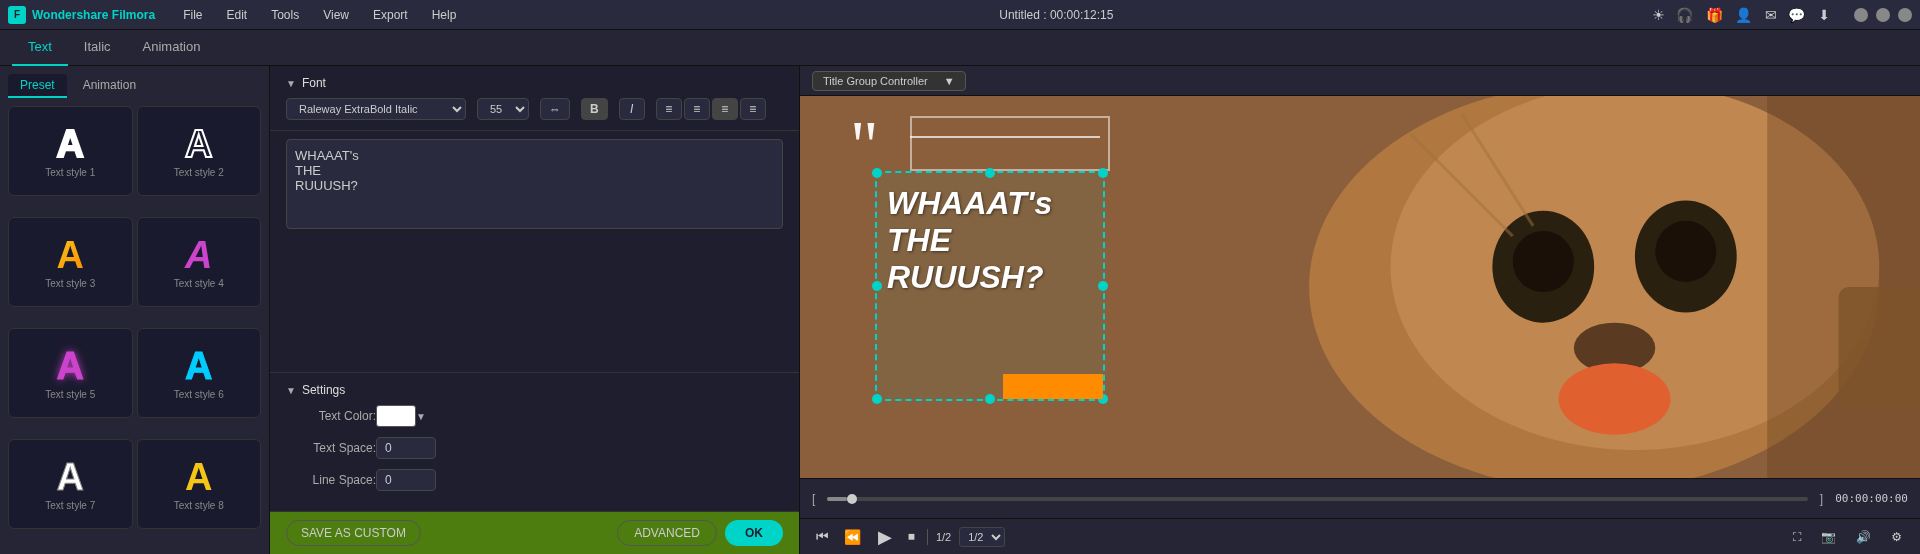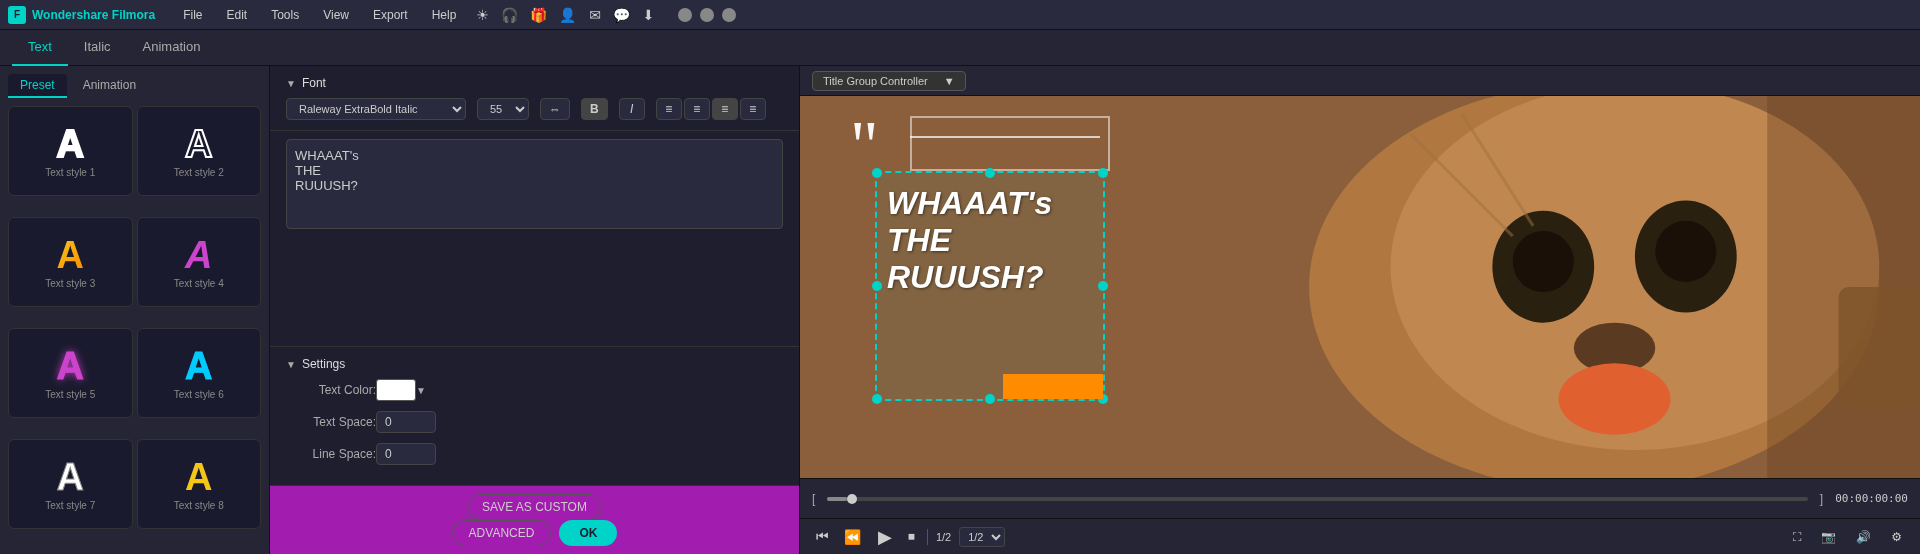--- a/index.html
+++ b/index.html
@@ -71,21 +71,21 @@
     .text-area { width: 100%; height: 90px; background: #2a2a3e; border: 1px solid #444; color: #ccc; padding: 8px; font-size: 13px; resize: none; border-radius: 4px; font-family: inherit; }
 
     .settings-section { padding: 10px 16px; border-top: 1px solid #333; }
     .setting-row { display: flex; align-items: center; margin-bottom: 10px; gap: 0; }
     .setting-label { width: 90px; color: #aaa; font-size: 12px; text-align: right; }
     .color-swatch { width: 40px; height: 22px; background: #fff; border-radius: 3px; border: 1px solid #555; cursor: pointer; }
     .color-arrow { color: #aaa; font-size: 10px; cursor: pointer; }
     .setting-value { background: #2a2a3e; border: 1px solid #444; color: #ccc; padding: 3px 8px; border-radius: 4px; width: 60px; font-size: 12px; }
 
     
-    .bottom-bar { display: flex; justify-content: space-between; align-items: center; padding: 8px 16px; border-top: 1px solid #333; background: #a21caf; flex-direction: column; }
+    .bottom-bar { display: flex; justify-content: space-between; align-items: center; padding: 8px 16px; border-top: 1px solid #333; background: #4d7c0f; }
     .btn-save { background: transparent; border: 1px solid #555; color: #ccc; padding: 5px 14px; border-radius: 16px; cursor: pointer; font-size: 12px; }
     .btn-group { display: flex; gap: 8px; }
     .btn-advanced { background: transparent; border: 1px solid #555; color: #ccc; padding: 5px 16px; border-radius: 16px; cursor: pointer; font-size: 12px; }
     .btn-ok { background: #00d4c8; border: none; color: #1e1e2e; padding: 5px 20px; border-radius: 16px; cursor: pointer; font-size: 12px; font-weight: bold; }
 
     
     .right-panel { flex: 1; background: #1a1a2a; display: flex; flex-direction: column; }
     .preview-header { background: #252535; height: 30px; display: flex; align-items: center; padding: 0 12px; border-bottom: 1px solid #111; gap: 8px; }
     .title-group-btn { background: #333; border: 1px solid #555; color: #ccc; padding: 3px 10px; border-radius: 4px; font-size: 11px; cursor: pointer; display: flex; align-items: center; gap: 16px; }
     .preview-area { flex: 1; position: relative; overflow: hidden; }
@@ -115,20 +115,21 @@
   <div class="logo">
     <div class="logo-icon">F</div>
     <span>Wondershare Filmora</span>
   </div>
   <span class="menu-item">File</span>
   <span class="menu-item">Edit</span>
   <span class="menu-item">Tools</span>
   <span class="menu-item">View</span>
   <span class="menu-item">Export</span>
   <span class="menu-item">Help</span>
+  <div class="menu-title">Untitled : 00:00:12:15</div>
   <div class="menu-icons">
     <span class="menu-icon-btn">☀</span>
     <span class="menu-icon-btn">🎧</span>
     <span class="menu-icon-btn">🎁</span>
     <span class="menu-icon-btn">👤</span>
     <span class="menu-icon-btn">✉</span>
     <span class="menu-icon-btn">💬</span>
     <span class="menu-icon-btn">⬇</span>
   </div>
   <div class="win-controls">

